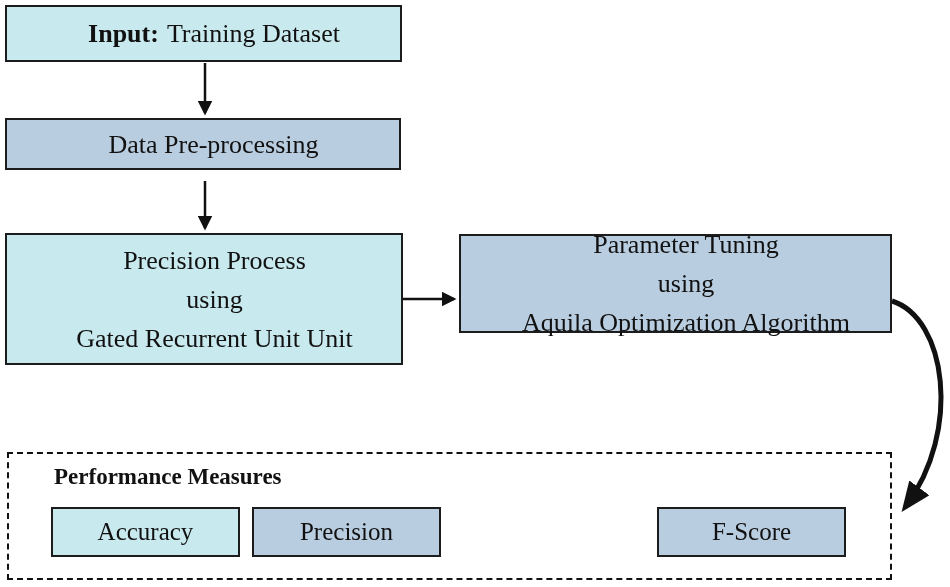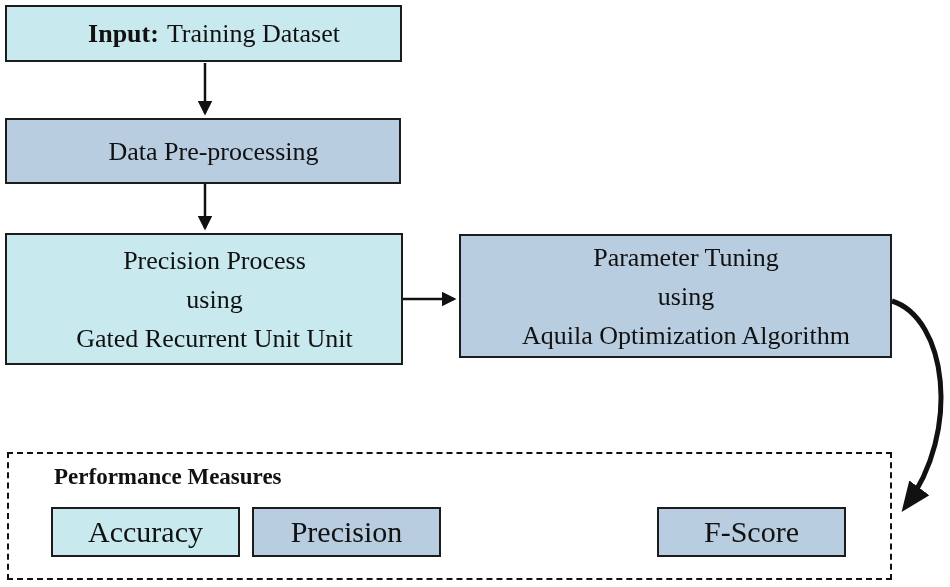--- a/index.html
+++ b/index.html
@@ -30,39 +30,39 @@
     border:2px solid var(--border);
     display:flex;flex-direction:column;
     align-items:center;justify-content:center;
     text-align:center;
     font-size:26px;line-height:1.5;padding-left:21px;
   }
   .cyan{background:var(--cyan);}
   .blue{background:var(--blue);}
   .bold{font-weight:bold;margin-right:8px;}
   #box-input{left:5px;top:5px;width:397px;height:57px;}
-  #box-preprocess{left:5px;top:118px;width:396px;height:66px;}
+  #box-preprocess{left:5px;top:118px;width:396px;height:52px;}
   #box-prediction{left:5px;top:233px;width:398px;height:132px;}
-  #box-tuning{left:459px;top:234px;width:433px;height:124px;}
+  #box-tuning{left:459px;top:234px;width:433px;height:99px;}
   .inline-row{display:flex;flex-direction:row;align-items:baseline;justify-content:center;}
   .panel{
     position:absolute;z-index:2;
     left:7px;top:452px;width:885px;height:128px;
     border:2.5px dashed var(--arrow);
     background:transparent;
   }
   .panel-title{
     position:absolute;left:45px;top:10px;
     font-weight:bold;font-size:23px;
   }
   .measure{
     position:absolute;top:53px;height:50px;width:189px;
     border:2px solid var(--border);
     display:flex;align-items:center;justify-content:center;
-    font-size:30px;
+    font-size:25px;
   }
   #measure-accuracy{left:42px;}
   #measure-precision{left:243px;}
   #measure-recall{left:445px;}
   #measure-fscore{left:648px;}
 </style>
 </head>
 <body>
 
 <div class="canvas">

